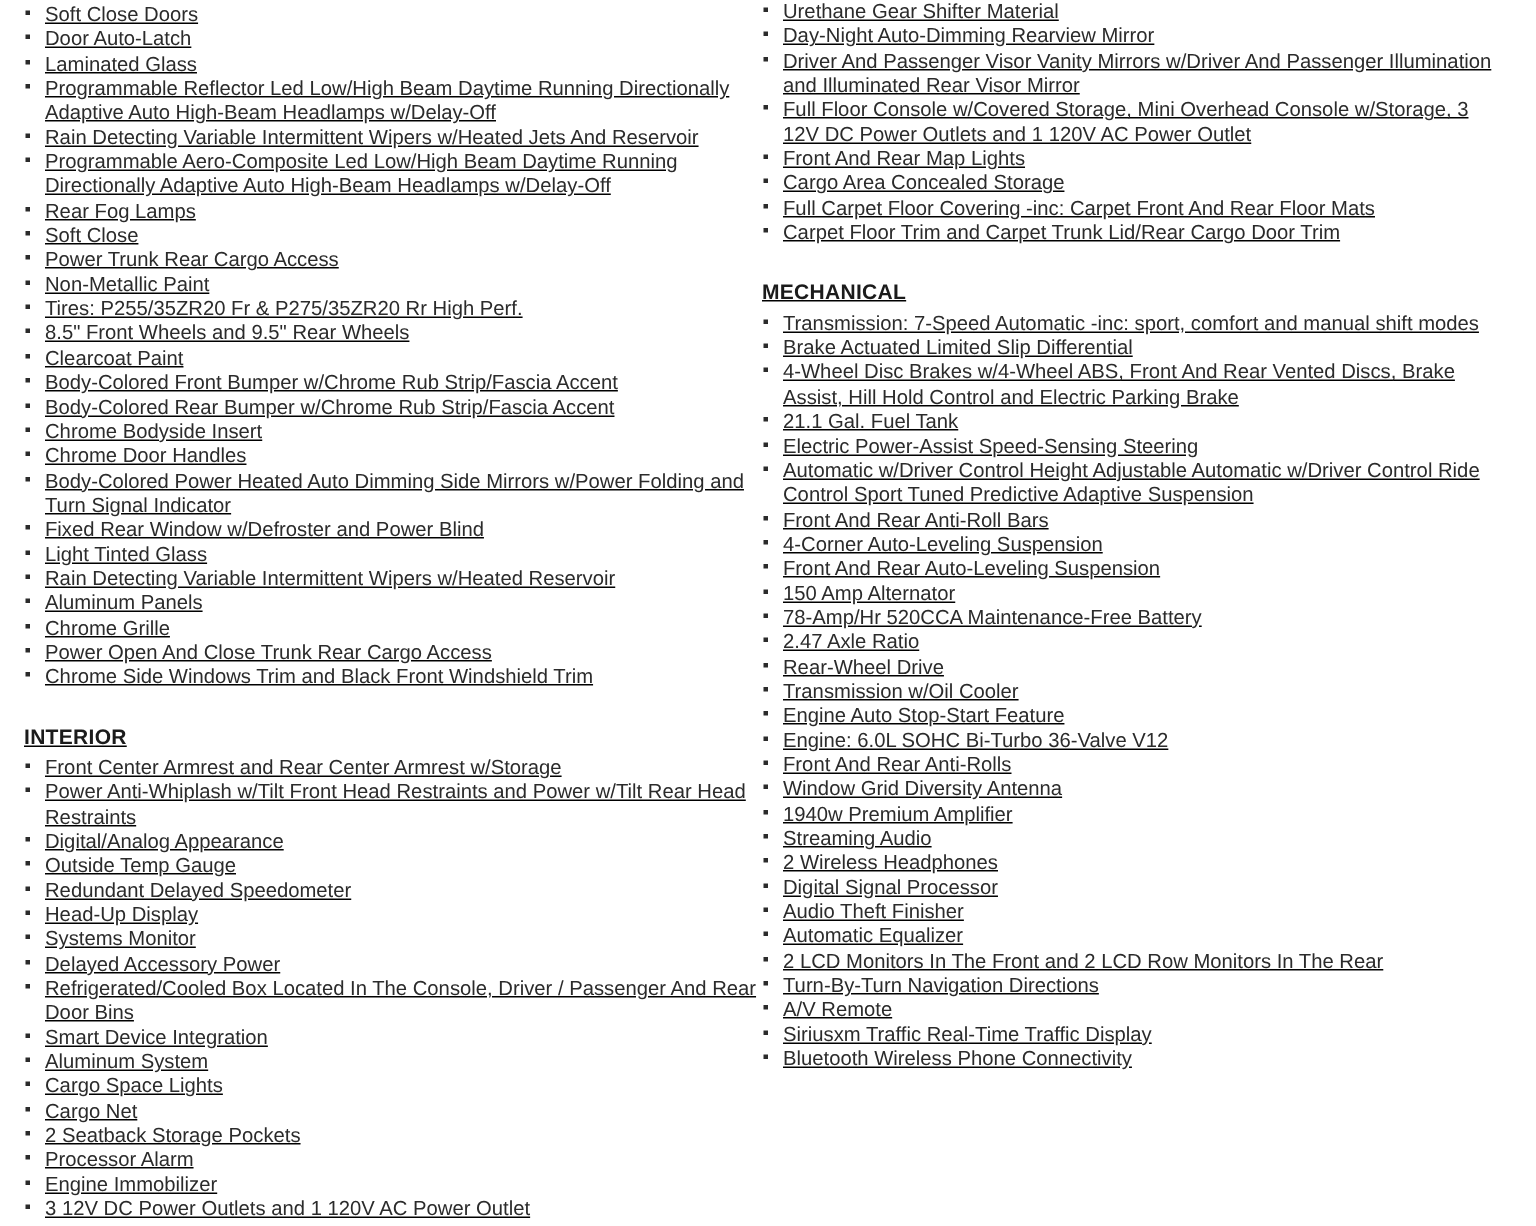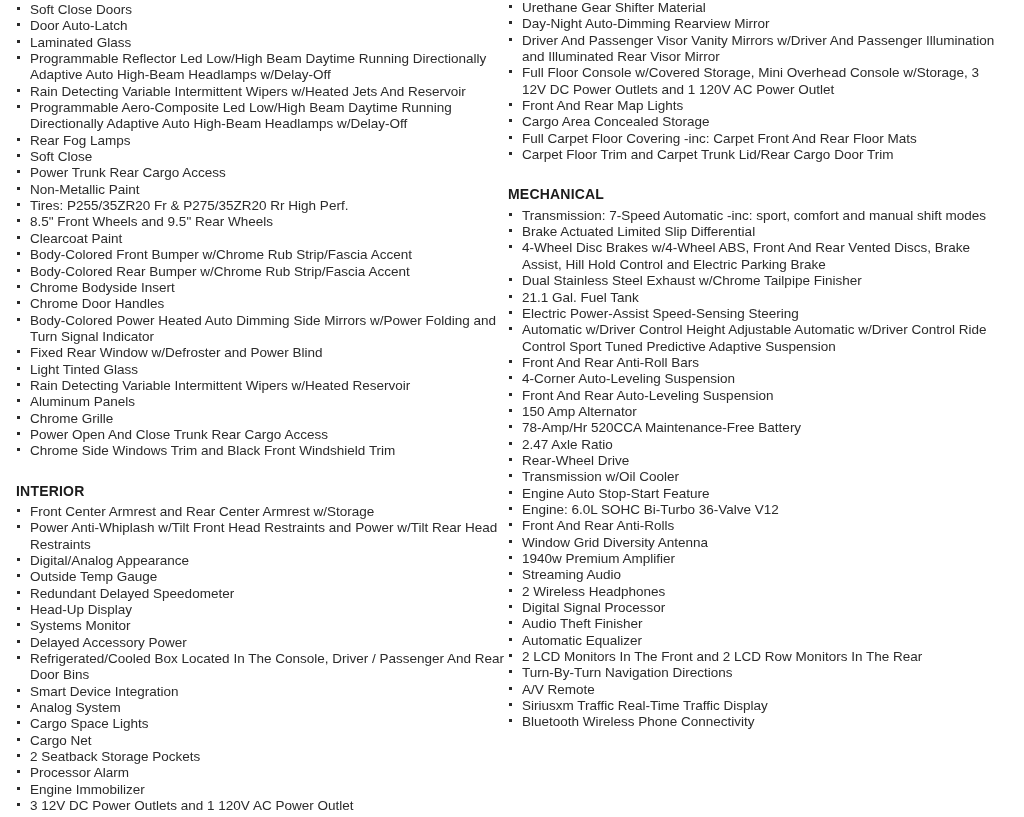--- a/index.html
+++ b/index.html
@@ -9,21 +9,21 @@
     font-family: "Liberation Sans", "DejaVu Sans", sans-serif;
     -webkit-font-smoothing: antialiased;
   }
   .page {
     position: relative;
     width: 1024px;
     height: 817px;
     background: var(--bg-color, #ffffff);
     overflow: hidden;
   }
-  .col { position: absolute; top: 0; }
+  .col { position: absolute; top: 0; text-decoration: underline; }
   .col-left  { left: 16px;  width: 496px; padding-top: 2px; }
   .col-right { left: 508px; width: 498px; padding-top: 0; }
   .section-heading {
     font-weight: bold;
     font-size: 14px;
     line-height: 16.35px;
     color: var(--heading-color, #1b1b1b);
     letter-spacing: 0.2px;
     margin: 23px 0 5px 0;
   }
@@ -85,21 +85,21 @@
         <li class="feature-item"><span class="bullet"></span><span>Front Center Armrest and Rear Center Armrest w/Storage</span></li>
         <li class="feature-item"><span class="bullet"></span><span>Power Anti-Whiplash w/Tilt Front Head Restraints and Power w/Tilt Rear Head Restraints</span></li>
         <li class="feature-item"><span class="bullet"></span><span>Digital/Analog Appearance</span></li>
         <li class="feature-item"><span class="bullet"></span><span>Outside Temp Gauge</span></li>
         <li class="feature-item"><span class="bullet"></span><span>Redundant Delayed Speedometer</span></li>
         <li class="feature-item"><span class="bullet"></span><span>Head-Up Display</span></li>
         <li class="feature-item"><span class="bullet"></span><span>Systems Monitor</span></li>
         <li class="feature-item"><span class="bullet"></span><span>Delayed Accessory Power</span></li>
         <li class="feature-item"><span class="bullet"></span><span>Refrigerated/Cooled Box Located In The Console, Driver / Passenger And Rear Door Bins</span></li>
         <li class="feature-item"><span class="bullet"></span><span>Smart Device Integration</span></li>
-        <li class="feature-item"><span class="bullet"></span><span>Analog System</span></li>
+        <li class="feature-item"><span class="bullet"></span><span>Aluminum System</span></li>
         <li class="feature-item"><span class="bullet"></span><span>Cargo Space Lights</span></li>
         <li class="feature-item"><span class="bullet"></span><span>Cargo Net</span></li>
         <li class="feature-item"><span class="bullet"></span><span>2 Seatback Storage Pockets</span></li>
         <li class="feature-item"><span class="bullet"></span><span>Processor Alarm</span></li>
         <li class="feature-item"><span class="bullet"></span><span>Engine Immobilizer</span></li>
         <li class="feature-item"><span class="bullet"></span><span>3 12V DC Power Outlets and 1 120V AC Power Outlet</span></li>
       </ul>
     </div>
   <div class="col col-right">
       <ul class="feature-list">
@@ -110,21 +110,20 @@
         <li class="feature-item"><span class="bullet"></span><span>Front And Rear Map Lights</span></li>
         <li class="feature-item"><span class="bullet"></span><span>Cargo Area Concealed Storage</span></li>
         <li class="feature-item"><span class="bullet"></span><span>Full Carpet Floor Covering -inc: Carpet Front And Rear Floor Mats</span></li>
         <li class="feature-item"><span class="bullet"></span><span>Carpet Floor Trim and Carpet Trunk Lid/Rear Cargo Door Trim</span></li>
       </ul>
       <div class="section-heading">MECHANICAL</div>
       <ul class="feature-list">
         <li class="feature-item"><span class="bullet"></span><span>Transmission: 7-Speed Automatic -inc: sport, comfort and manual shift modes</span></li>
         <li class="feature-item"><span class="bullet"></span><span>Brake Actuated Limited Slip Differential</span></li>
         <li class="feature-item"><span class="bullet"></span><span>4-Wheel Disc Brakes w/4-Wheel ABS, Front And Rear Vented Discs, Brake Assist, Hill Hold Control and Electric Parking Brake</span></li>
-        <li class="feature-item"><span class="bullet"></span><span>Dual Stainless Steel Exhaust w/Chrome Tailpipe Finisher</span></li>
         <li class="feature-item"><span class="bullet"></span><span>21.1 Gal. Fuel Tank</span></li>
         <li class="feature-item"><span class="bullet"></span><span>Electric Power-Assist Speed-Sensing Steering</span></li>
         <li class="feature-item"><span class="bullet"></span><span>Automatic w/Driver Control Height Adjustable Automatic w/Driver Control Ride Control Sport Tuned Predictive Adaptive Suspension</span></li>
         <li class="feature-item"><span class="bullet"></span><span>Front And Rear Anti-Roll Bars</span></li>
         <li class="feature-item"><span class="bullet"></span><span>4-Corner Auto-Leveling Suspension</span></li>
         <li class="feature-item"><span class="bullet"></span><span>Front And Rear Auto-Leveling Suspension</span></li>
         <li class="feature-item"><span class="bullet"></span><span>150 Amp Alternator</span></li>
         <li class="feature-item"><span class="bullet"></span><span>78-Amp/Hr 520CCA Maintenance-Free Battery</span></li>
         <li class="feature-item"><span class="bullet"></span><span>2.47 Axle Ratio</span></li>
         <li class="feature-item"><span class="bullet"></span><span>Rear-Wheel Drive</span></li>

